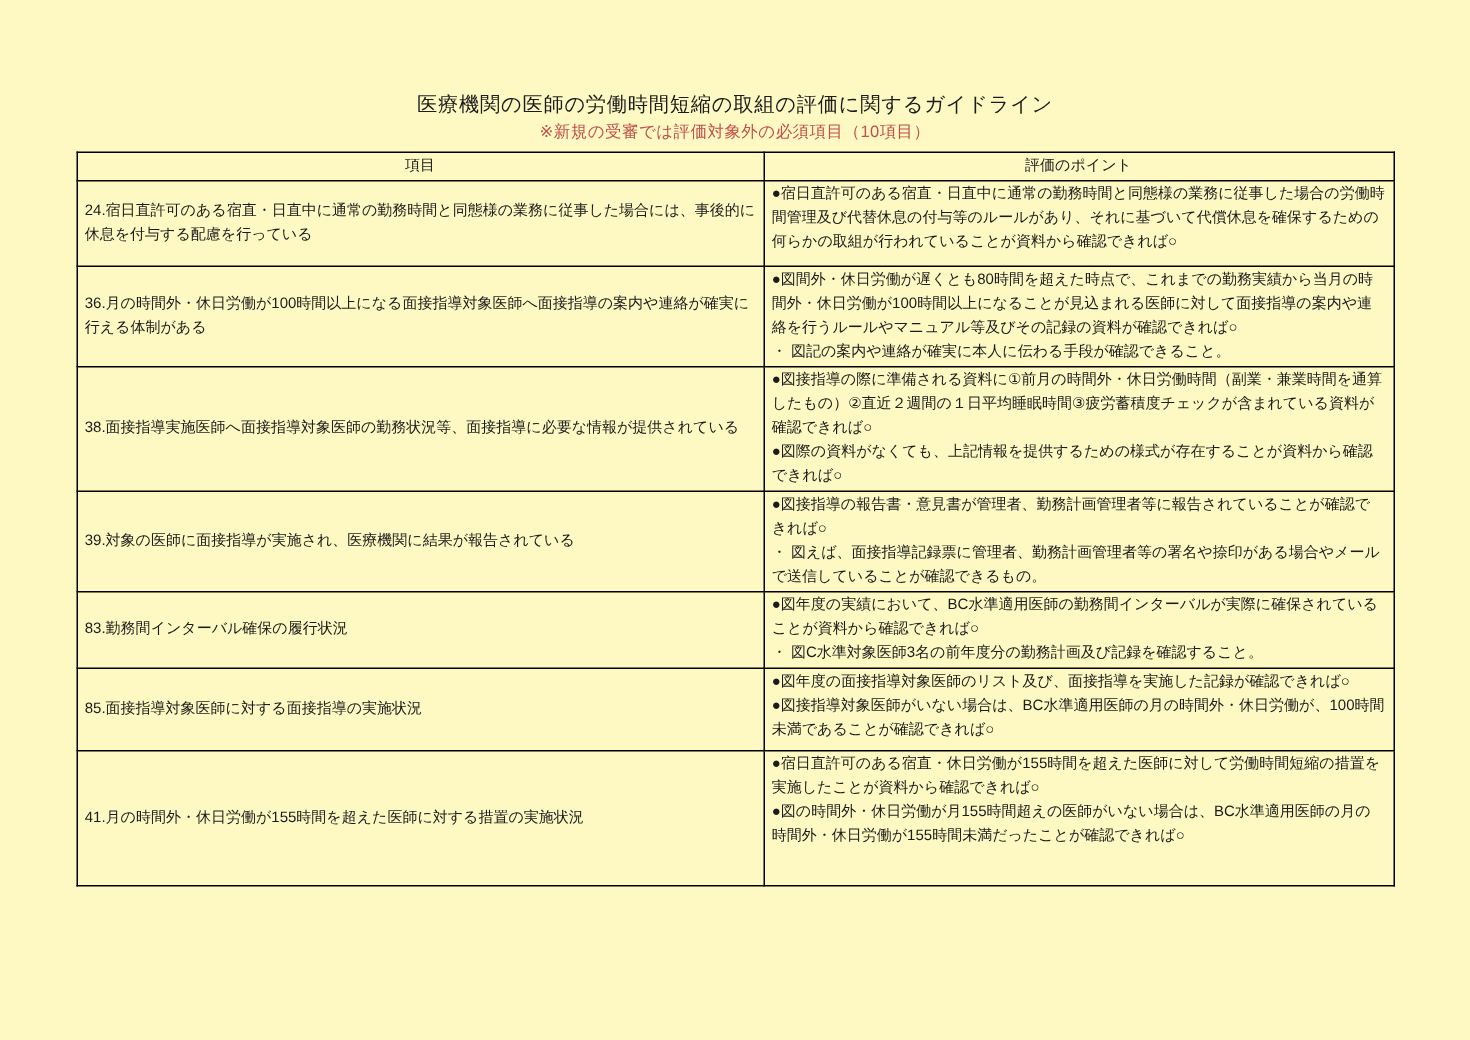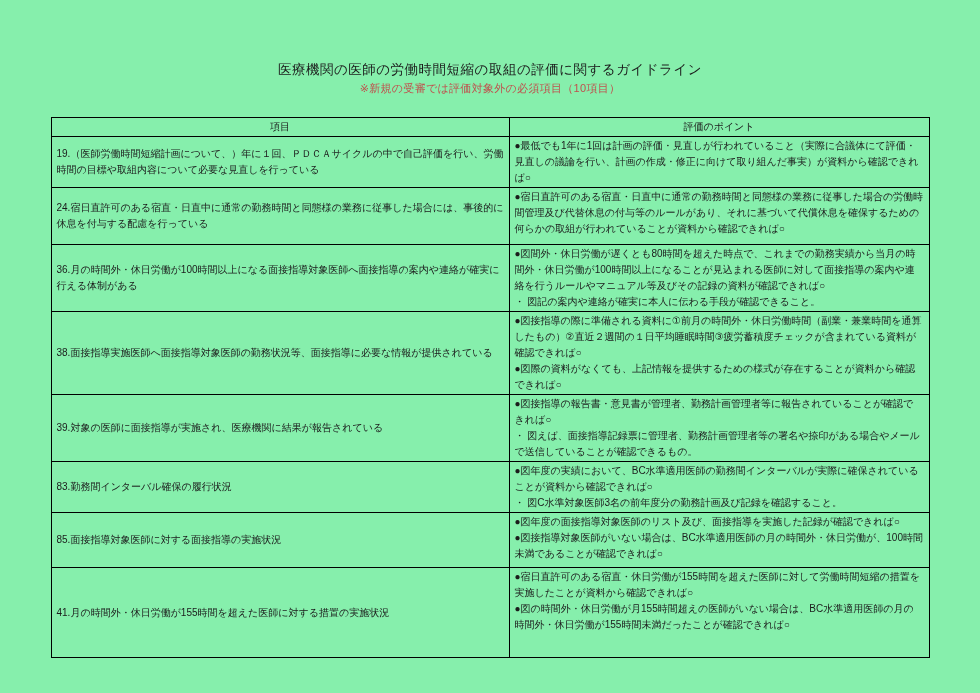--- a/index.html
+++ b/index.html
@@ -4,21 +4,21 @@
 <style>
   html, body {
     margin: 0;
     padding: 0;
     background: #ffffff;
   }
   .page {
     position: relative;
     width: 980px;
     height: 693px;
-    background: #86efac;
+    background: #fef9c3;
     color: #1b1b1b;
     font-family: "Liberation Sans", "DejaVu Sans", sans-serif;
     overflow: hidden;
   }
   .title {
     padding-top: 60px;
     text-align: center;
     font-size: 13.5px;
     line-height: 20px;
     letter-spacing: 0.5px;
@@ -30,21 +30,21 @@
     line-height: 19px;
     letter-spacing: 0.5px;
     color: #1b1b1b;
   }
   .note {
     text-align: center;
     font-size: 11px;
     line-height: 17px;
     letter-spacing: 0.3px;
     color: #c0504d;
-    margin-bottom: 20px;
+    margin-bottom: 4px;
   }
   table.eval-table {
     border-collapse: collapse;
     table-layout: fixed;
     width: 857px;
     margin: 0 auto;
   }
   table.eval-table th,
   table.eval-table td {
     border: 1px solid #000000;
@@ -77,28 +77,20 @@
 
   <table class="eval-table">
     <thead>
       <tr style="height:18px">
         <th class="col-item">項目</th>
         <th class="col-points">評価のポイント</th>
       </tr>
     </thead>
     <tbody>
 
-      <tr style="height:36px">
-        <td class="item-cell">
-            <div class="pt">19.（医師労働時間短縮計画について、）年に１回、ＰＤＣＡサイクルの中で自己評価を行い、労働時間の目標や取組内容について必要な見直しを行っている</div>
-          </td>
-        <td class="points-cell">
-          <div class="pt">●最低でも1年に1回は計画の評価・見直しが行われていること（実際に合議体にて評価・見直しの議論を行い、計画の作成・修正に向けて取り組んだ事実）が資料から確認できれば○</div>
-        </td>
-      </tr>
 
 
       <tr style="height:57px">
         <td class="item-cell">
             <div class="pt">24.宿日直許可のある宿直・日直中に通常の勤務時間と同態様の業務に従事した場合には、事後的に休息を付与する配慮を行っている</div>
           </td>
         <td class="points-cell">
           <div class="pt">●宿日直許可のある宿直・日直中に通常の勤務時間と同態様の業務に従事した場合の労働時間管理及び代替休息の付与等のルールがあり、それに基づいて代償休息を確保するための何らかの取組が行われていることが資料から確認できれば○</div>
         </td>
       </tr>

